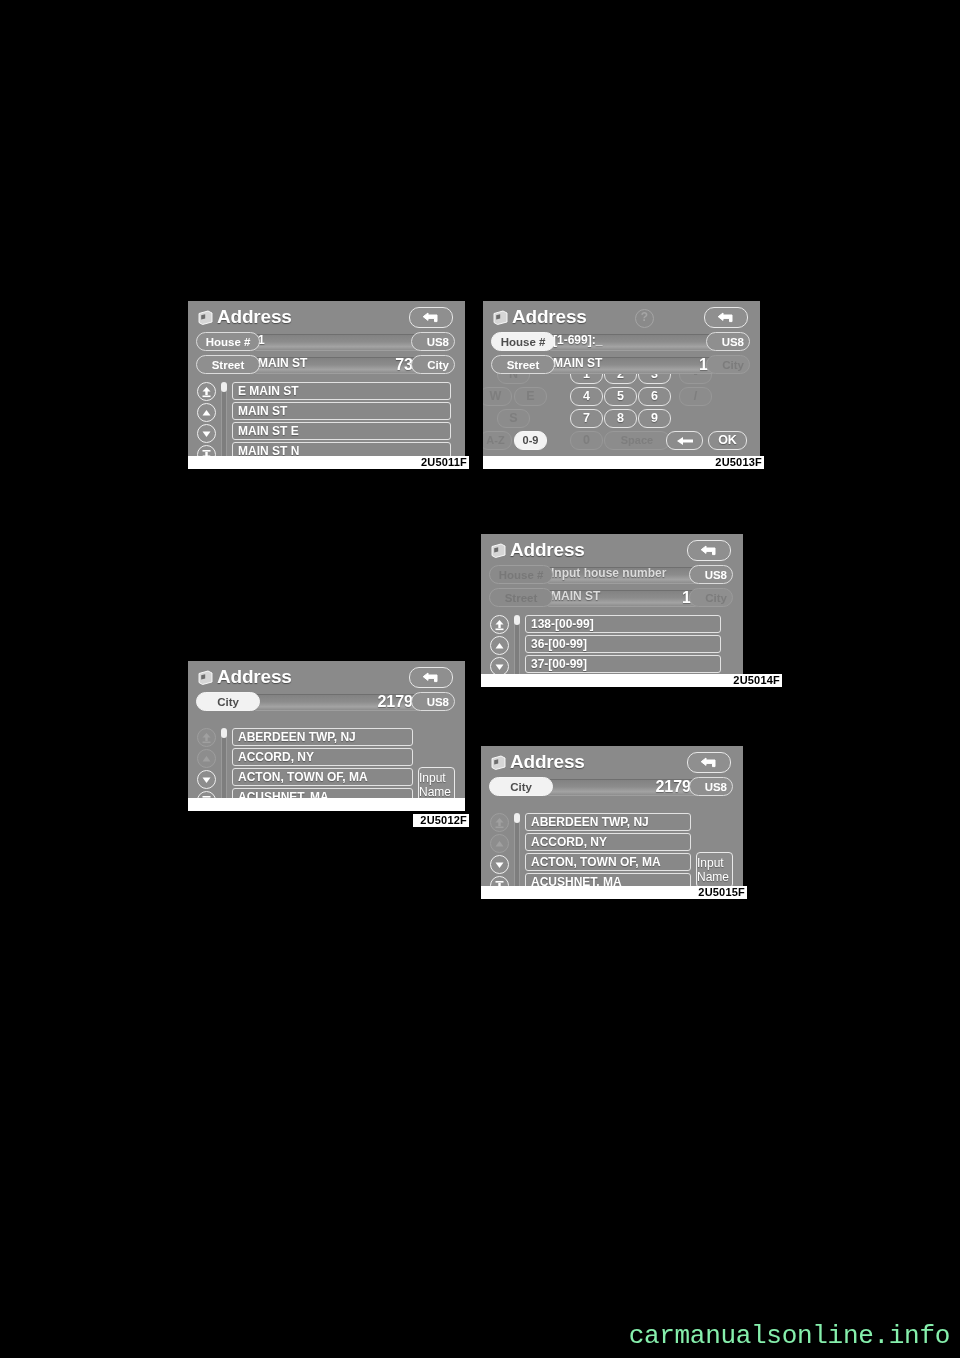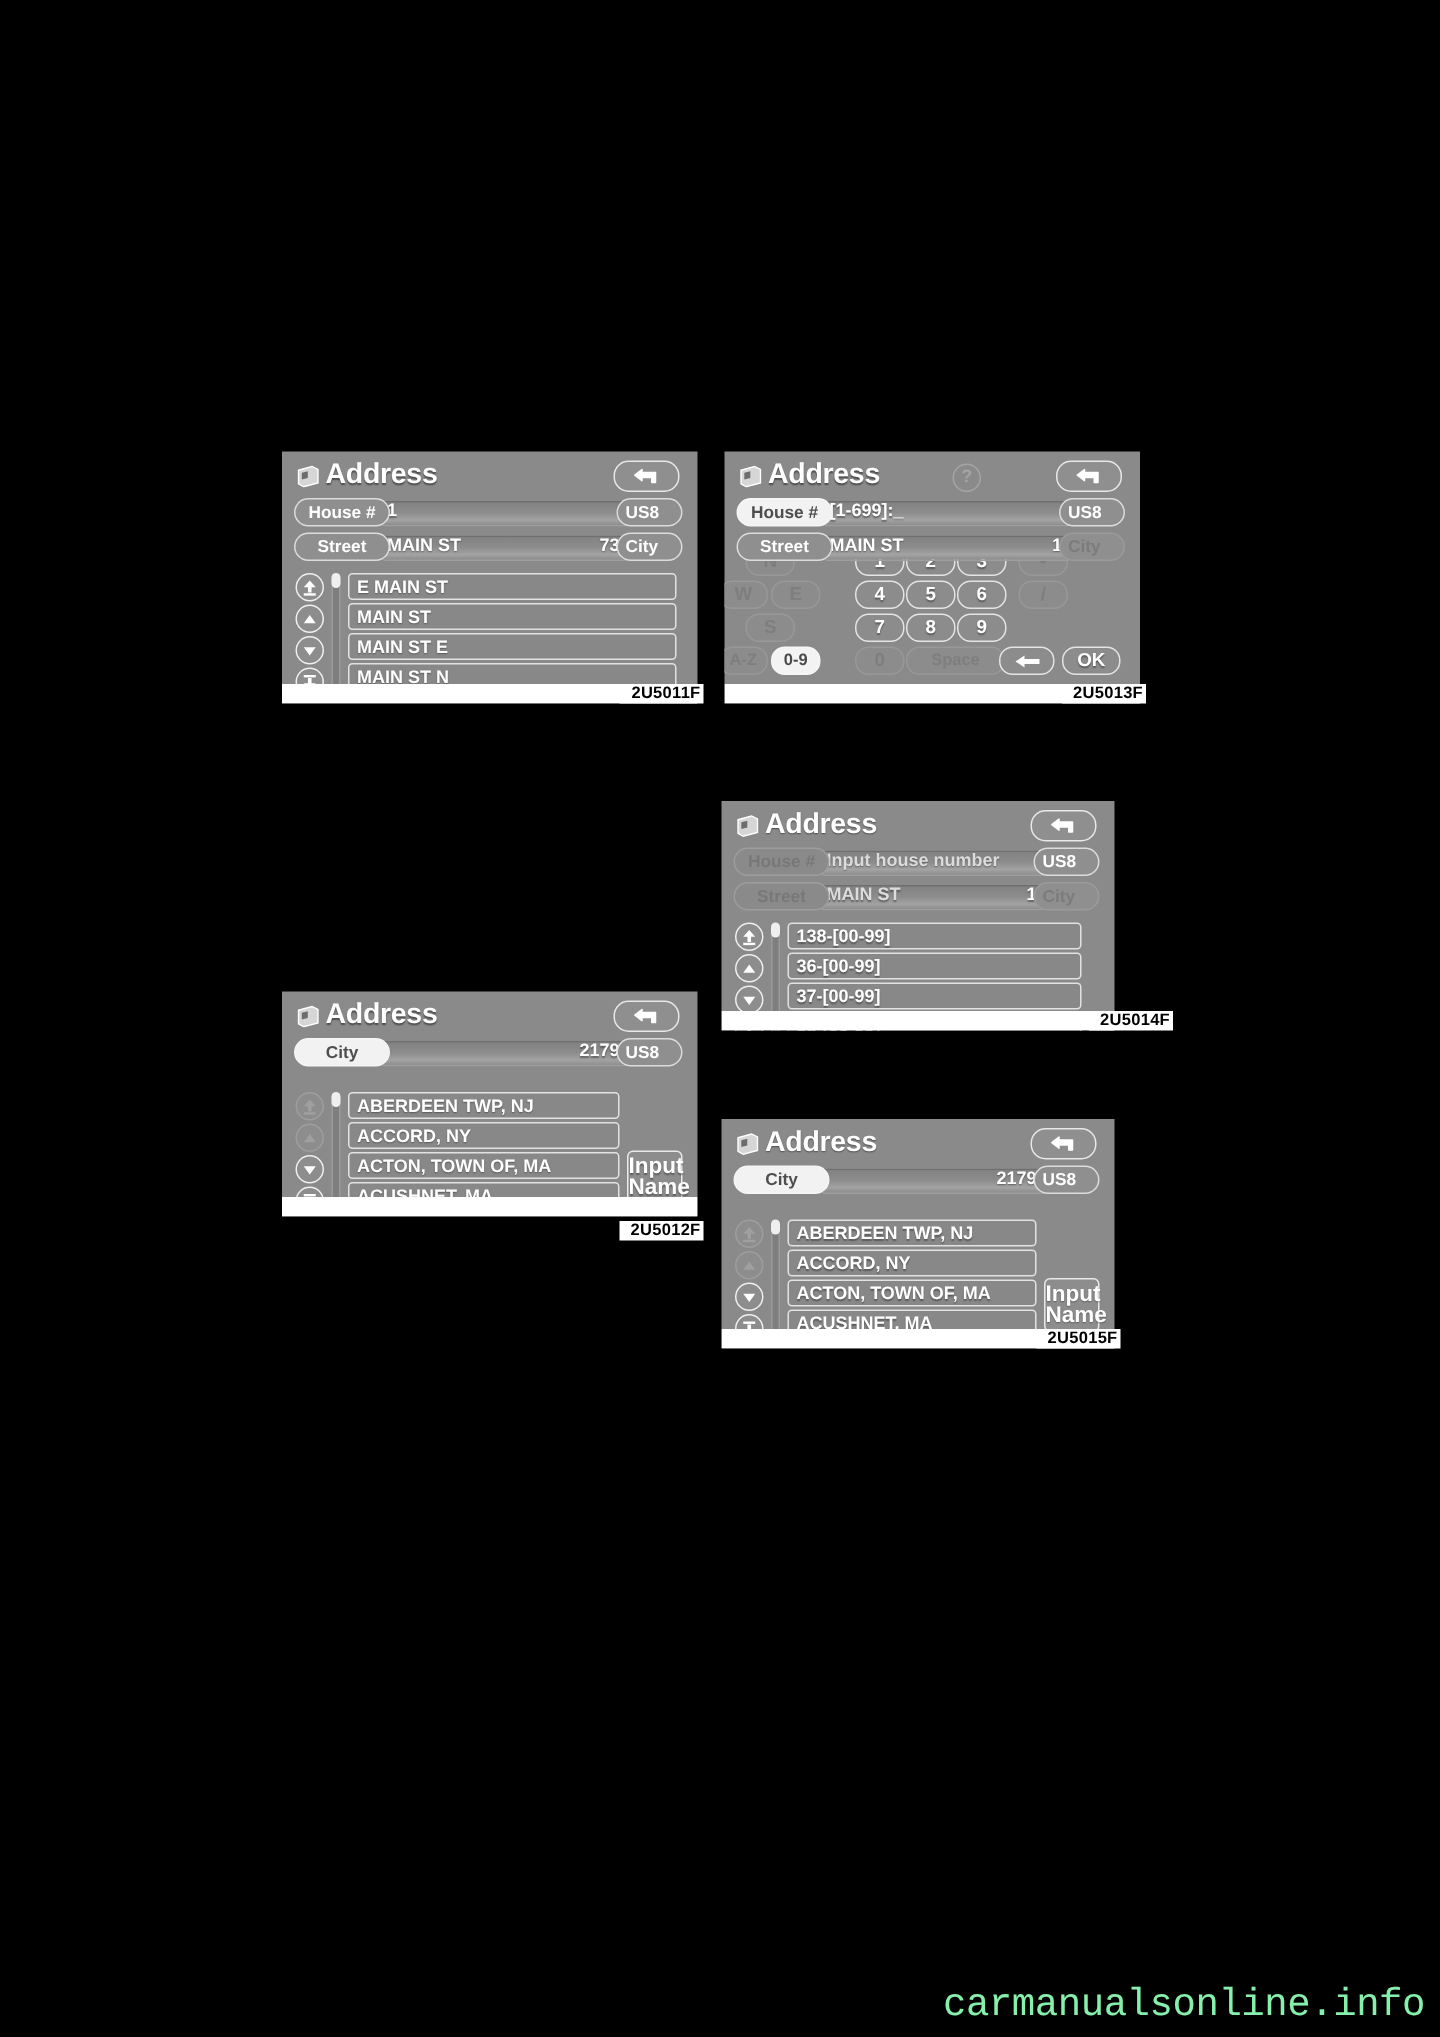--- a/index.html
+++ b/index.html
@@ -111,21 +111,21 @@
     position: absolute;
     right: 2px; top: 0;
     height: 19px;
     min-width: 44px;
     border-radius: 10px;
     border: 1.7px solid #dcdcdc;
     background: #8f8f8f;
     color: #ffffff;
     font-size: 11.5px;
     font-weight: bold;
-    text-align: left;
+    text-align: right;
     line-height: 18px;
     box-sizing: border-box;
     padding: 0 5px;
     z-index: 3;
   }
   .pill-right.dim {
     color: #7c7c7c;
     border-color: #9b9b9b;
   }
   
@@ -146,21 +146,21 @@
     font-weight: bold;
     color: #ffffff;
     z-index: 2;
     text-shadow: 0 1px 1px rgba(0,0,0,.35);
     white-space: nowrap;
   }
   .slot-text.dim { color: #dcdcdc; font-weight: bold; }
   .slot-num {
     position: absolute;
     right: 44px; top: 1px;
-    font-size: 12px;
+    font-size: 16px;
     font-weight: bold;
     color: #ffffff;
     z-index: 2;
     text-shadow: 0 1px 1px rgba(0,0,0,.35);
   }
 
   
   .listarea {
     position: relative;
     margin-top: 5px;
@@ -223,22 +223,22 @@
     overflow: hidden;
   }
 
   .input-name-btn {
     position: absolute;
     width: 37px;
     border: 1.6px solid #e9e9e9;
     border-radius: 4px;
     background: #8d8d8d;
     color: #ffffff;
-    font-size: 15px;
-    font-weight: bold;
+    font-size: 12px;
+    font-weight: normal;
     text-align: left;
     line-height: 14px;
     padding: 3px 0;
     box-sizing: border-box;
     text-shadow: 0 1px 1px rgba(0,0,0,.35);
   }
 
   
   .keypad { position: absolute; }
   .key {

